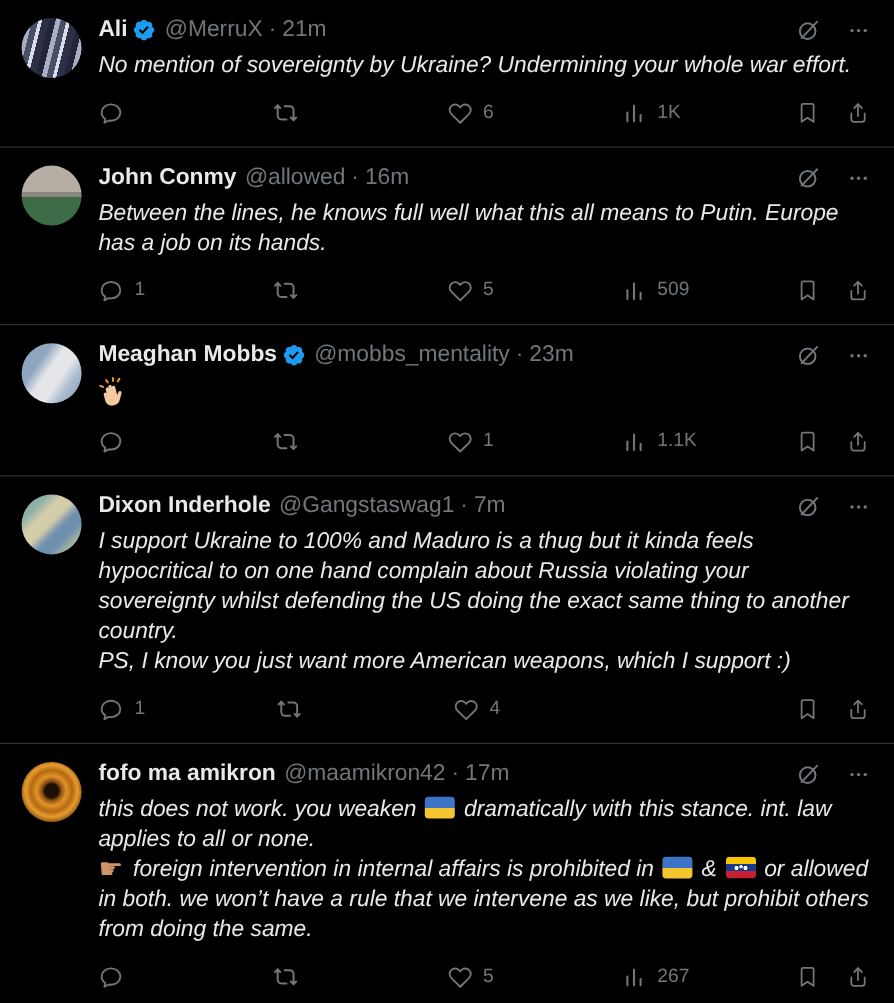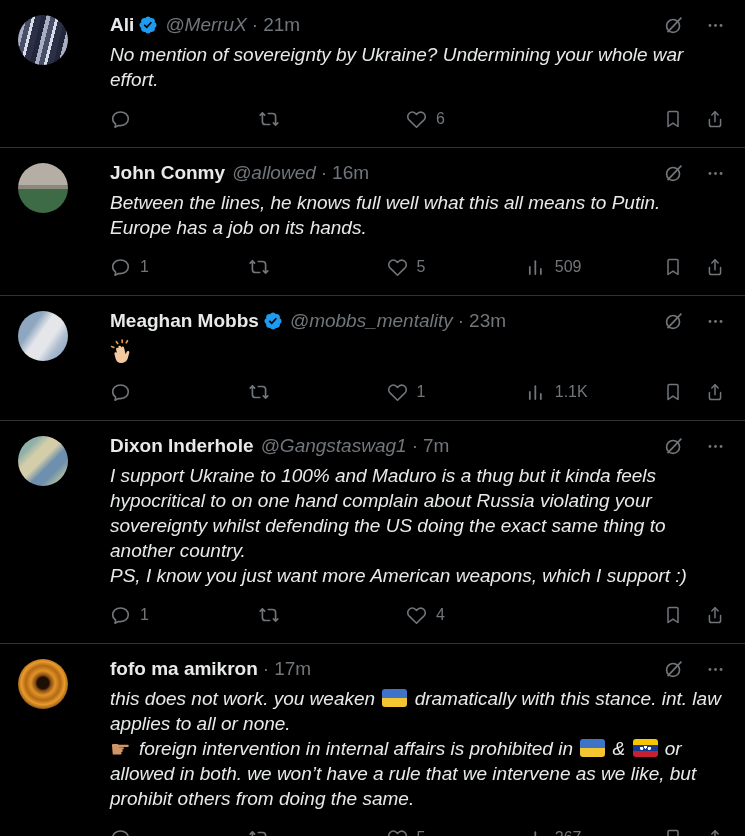--- a/index.html
+++ b/index.html
@@ -9,42 +9,41 @@
     font-family:"Liberation Sans","DejaVu Sans",sans-serif;
     -webkit-font-smoothing:antialiased;
   }
   .feed{width:745px;}
   .tweet{
     display:flex;
     padding:13px 20px 9px 18px;
     border-bottom:1px solid #2f3336;
     box-sizing:border-box;
     cursor:pointer;
-    gap:28px;
   }
   .avatar{
     width:50px;height:50px;border-radius:50%;
     flex:none;margin-right:14px;margin-top:2px;
     background:#333;
   }
   .avatar-0{background:
     repeating-linear-gradient(104deg,#23263a 0 5px,#a8aec3 5px 9px,#4a4f68 9px 14px,#d9dde9 14px 17px,#2c3047 17px 23px);}
   .avatar-1{background:
     linear-gradient(180deg,#b4aea4 0 44%,#8d887e 44% 52%,#3d6b46 52% 100%);}
   .avatar-2{background:
     linear-gradient(125deg,#8fa6c0 0 30%,#e4e6ea 45% 62%,#aebdd0 75%,#7f97b4 100%);}
   .avatar-3{background:
     linear-gradient(135deg,#8fb0a8 0 22%,#d3cda9 35% 48%,#6e90ae 60% 72%,#a9b89f 85%,#c8c2a2 100%);}
   .avatar-4{background:
     radial-gradient(circle at 50% 48%,#1d0f04 0 16%,#8a4d10 22%,#e0922a 34%,#b56a12 48%,#e89b2e 60%,#6b3a06 78%,#2e1803 100%);}
   .content{flex:1;min-width:0;}
   .header{display:flex;align-items:center;height:24px;font-size:19px;white-space:nowrap;}
   .name{font-weight:700;color:#e7e9ea;}
   .badge{width:20px;height:20px;margin-left:4px;flex:none;}
-  .handle{color:#71767b;margin-left:7px;font-style:italic;}
+  .handle{color:#71767b;margin-left:7px;}
   .sep{color:#71767b;margin:0 5px;}
   .time{color:#71767b;}
   .header-right{margin-left:auto;display:flex;align-items:center;gap:22px;color:#71767b;}
   .header-right svg{display:block;}
   .iconbtn{background:none;border:none;padding:0;margin:0;color:#71767b;cursor:pointer;display:flex;align-items:center;}
   .body{
     margin-top:5px;color:#e7e9ea;font-size:19px;line-height:25px;
     white-space:pre-wrap;word-wrap:break-word;max-width:648px;font-style:italic;
   }
   .actions{
@@ -121,20 +120,30 @@
 
         </div>
         <div class="grp">
           <button class="iconbtn" aria-label="Like">
             <svg width="21" height="21" viewBox="0 0 24 24" fill="none" stroke="currentColor" stroke-width="1.8">
               <path d="M20.5 5.1a5.2 5.2 0 0 0-7.4 0l-1.1 1.1-1.1-1.1a5.2 5.2 0 1 0-7.4 7.4l1.1 1.1 7.4 7.3 7.4-7.3 1.1-1.1a5.2 5.2 0 0 0 0-7.4z" stroke-linejoin="round"></path>
             </svg>
           </button>
           <span class="count">6</span>
         </div>
+        <div class="grp">
+          <button class="iconbtn" aria-label="Views">
+            <svg width="21" height="21" viewBox="0 0 24 24" fill="none" stroke="currentColor" stroke-width="2" stroke-linecap="round">
+              <path d="M5.5 19.5v-8.2"></path>
+                <path d="M11.8 19.5V4.8"></path>
+                <path d="M18.1 19.5v-5.9"></path>
+            </svg>
+          </button>
+          <span class="count">1K</span>
+        </div>
         <div class="grp right">
           <button class="iconbtn" aria-label="Bookmark">
             <svg width="20" height="20" viewBox="0 0 24 24" fill="none" stroke="currentColor" stroke-width="1.8" stroke-linejoin="round">
               <path d="M6 4.6c0-.9.7-1.6 1.6-1.6h8.8c.9 0 1.6.7 1.6 1.6V21l-6-4.1L6 21V4.6z"></path>
             </svg>
           </button>
           <button class="iconbtn" aria-label="Share">
             <svg width="20" height="20" viewBox="0 0 24 24" fill="none" stroke="currentColor" stroke-width="1.8" stroke-linecap="round" stroke-linejoin="round">
               <path d="M12 15.2V3.6"></path>
                 <path d="M8.2 7.2 12 3.4l3.8 3.8"></path>
@@ -388,20 +397,21 @@
       </div>
     </div>
   </article>
 
   <article class="tweet">
     <div class="avatar avatar-4"></div>
     <div class="content">
       <div class="header">
         <span class="name">fofo ma amikron</span>
 
+        <span class="handle">@maamikron42</span>
         <span class="sep">·</span>
         <span class="time">17m</span>
         <span class="header-right">
           <button class="iconbtn" aria-label="Grok actions">
             <svg width="21" height="21" viewBox="0 0 24 24" fill="none" stroke="currentColor" stroke-width="1.9">
               <circle cx="11.5" cy="12.5" r="7.4"></circle>
               <line x1="21" y1="3" x2="5.2" y2="19.6"></line>
             </svg>
           </button>
           <button class="iconbtn" aria-label="More">

